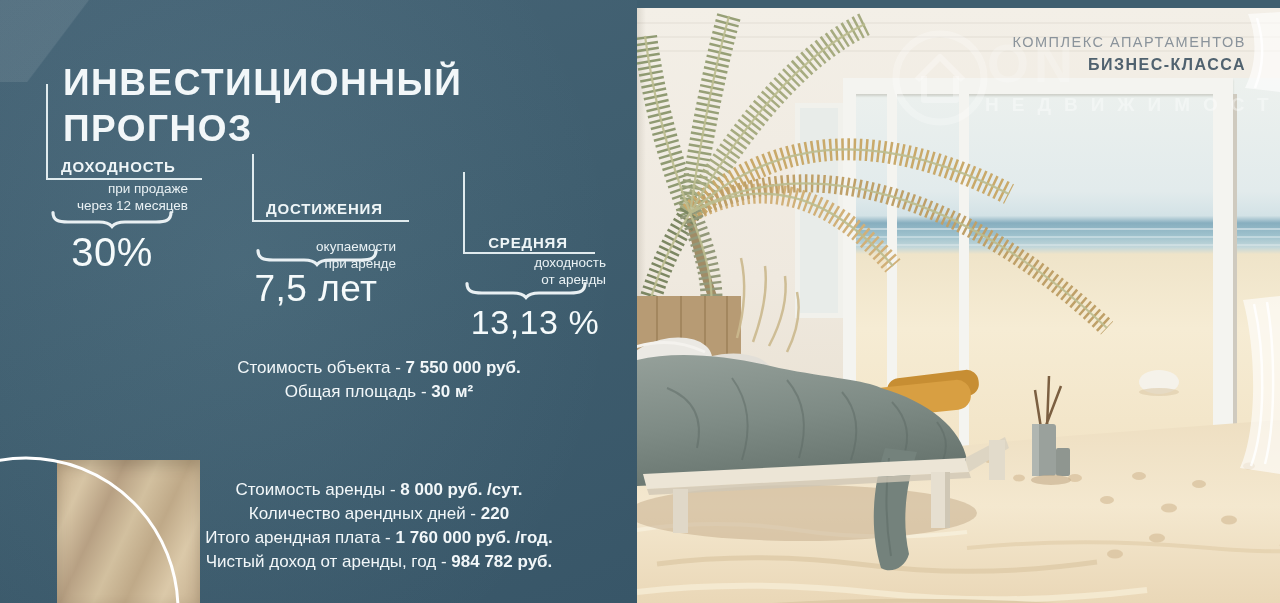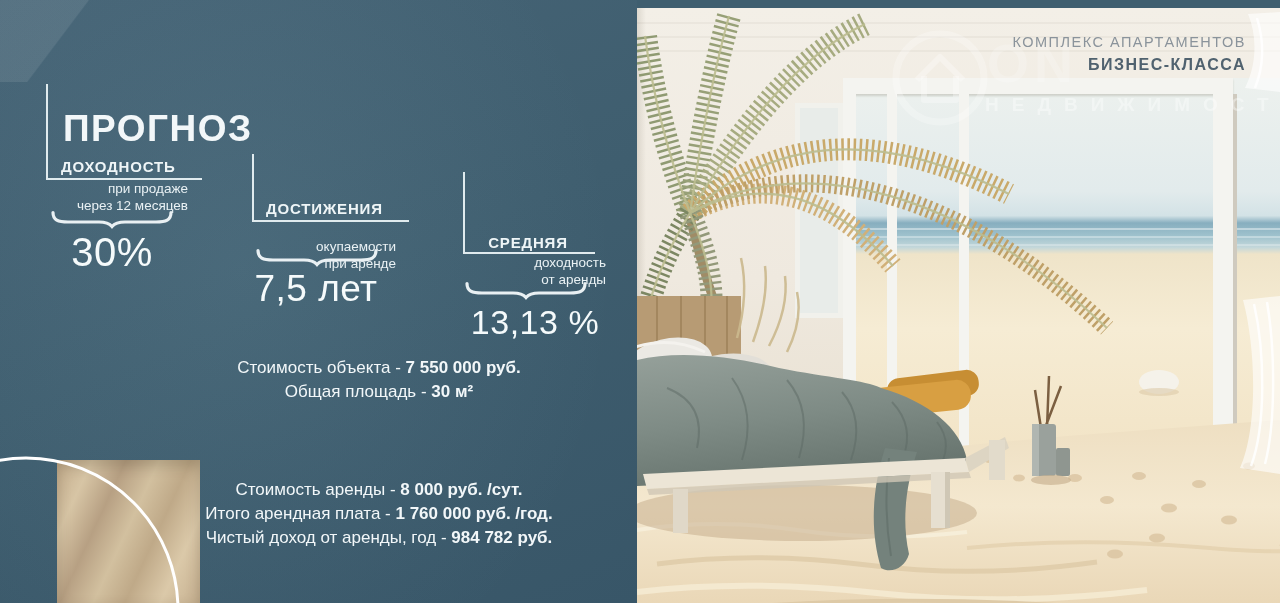--- a/index.html
+++ b/index.html
@@ -83,21 +83,21 @@
   .caption-2{margin-top:6px;font-size:16px;font-weight:700;letter-spacing:1.5px;color:#50626f;}
 </style>
 </head>
 <body>
 
 <div class="stage">
 
   <section class="abs panel">
     <div class="abs corner-accent"></div>
 
-    <h1 class="abs title"><br><span>ПРОГНОЗ</span></h1>
+    <h1 class="abs title"><span>ИНВЕСТИЦИОННЫЙ</span><br><span>ПРОГНОЗ</span></h1>
 
     <div class="abs bracket" style="left:46px;top:84px;width:154px;height:94px;"></div>
     <div class="abs m-header" style="left:47px;top:158px;width:153px;padding-left:14px;box-sizing:border-box;">ДОХОДНОСТЬ</div>
     <div class="abs m-sub" style="left:36px;top:181px;width:152px;"><span>при продаже</span><br><span>через 12 месяцев</span></div>
     <svg class="abs brace" style="left:50px;top:210px;" width="124" height="18" viewBox="0 0 124 18">
         <path d="M3,2.5 C3,10 8,12 18,12 L49,12 C55,12 59,13 62,16.5 C65,13 69,12 75,12 L106,12 C116,12 121,10 121,2.5"></path>
       </svg>
     <div class="abs m-value" style="left:36px;top:230px;width:152px;font-size:40px;">30%</div>
 
     <div class="abs bracket" style="left:252px;top:154px;width:155px;height:66px;"></div>
@@ -116,20 +116,21 @@
       </svg>
     <div class="abs m-value" style="left:455px;top:303px;width:160px;font-size:34px;">13,13 %</div>
 
     <div class="abs stats" style="top:356px;">
       <div class="stat-line"><span class="sl">Стоимость объекта - </span><span class="sv">7 550 000 руб.</span></div>
       <div class="stat-line"><span class="sl">Общая площадь - </span><span class="sv">30 м²</span></div>
     </div>
 
     <div class="abs stats" style="top:478px;">
       <div class="stat-line"><span class="sl">Стоимость аренды - </span><span class="sv">8 000 руб. /сут.</span></div>
+      <div class="stat-line"><span class="sl">Количество арендных дней - </span><span class="sv">220</span></div>
       <div class="stat-line"><span class="sl">Итого арендная плата - </span><span class="sv">1 760 000 руб. /год.</span></div>
       <div class="stat-line"><span class="sl">Чистый доход от аренды, год - </span><span class="sv">984 782 руб.</span></div>
     </div>
 
     <div class="abs sand-square"></div>
     <svg class="abs arc-svg" viewBox="0 0 220 163">
       <circle cx="26" cy="170" r="152" fill="none" stroke="#ffffff" stroke-width="3"></circle>
     </svg>
   </section>
 

